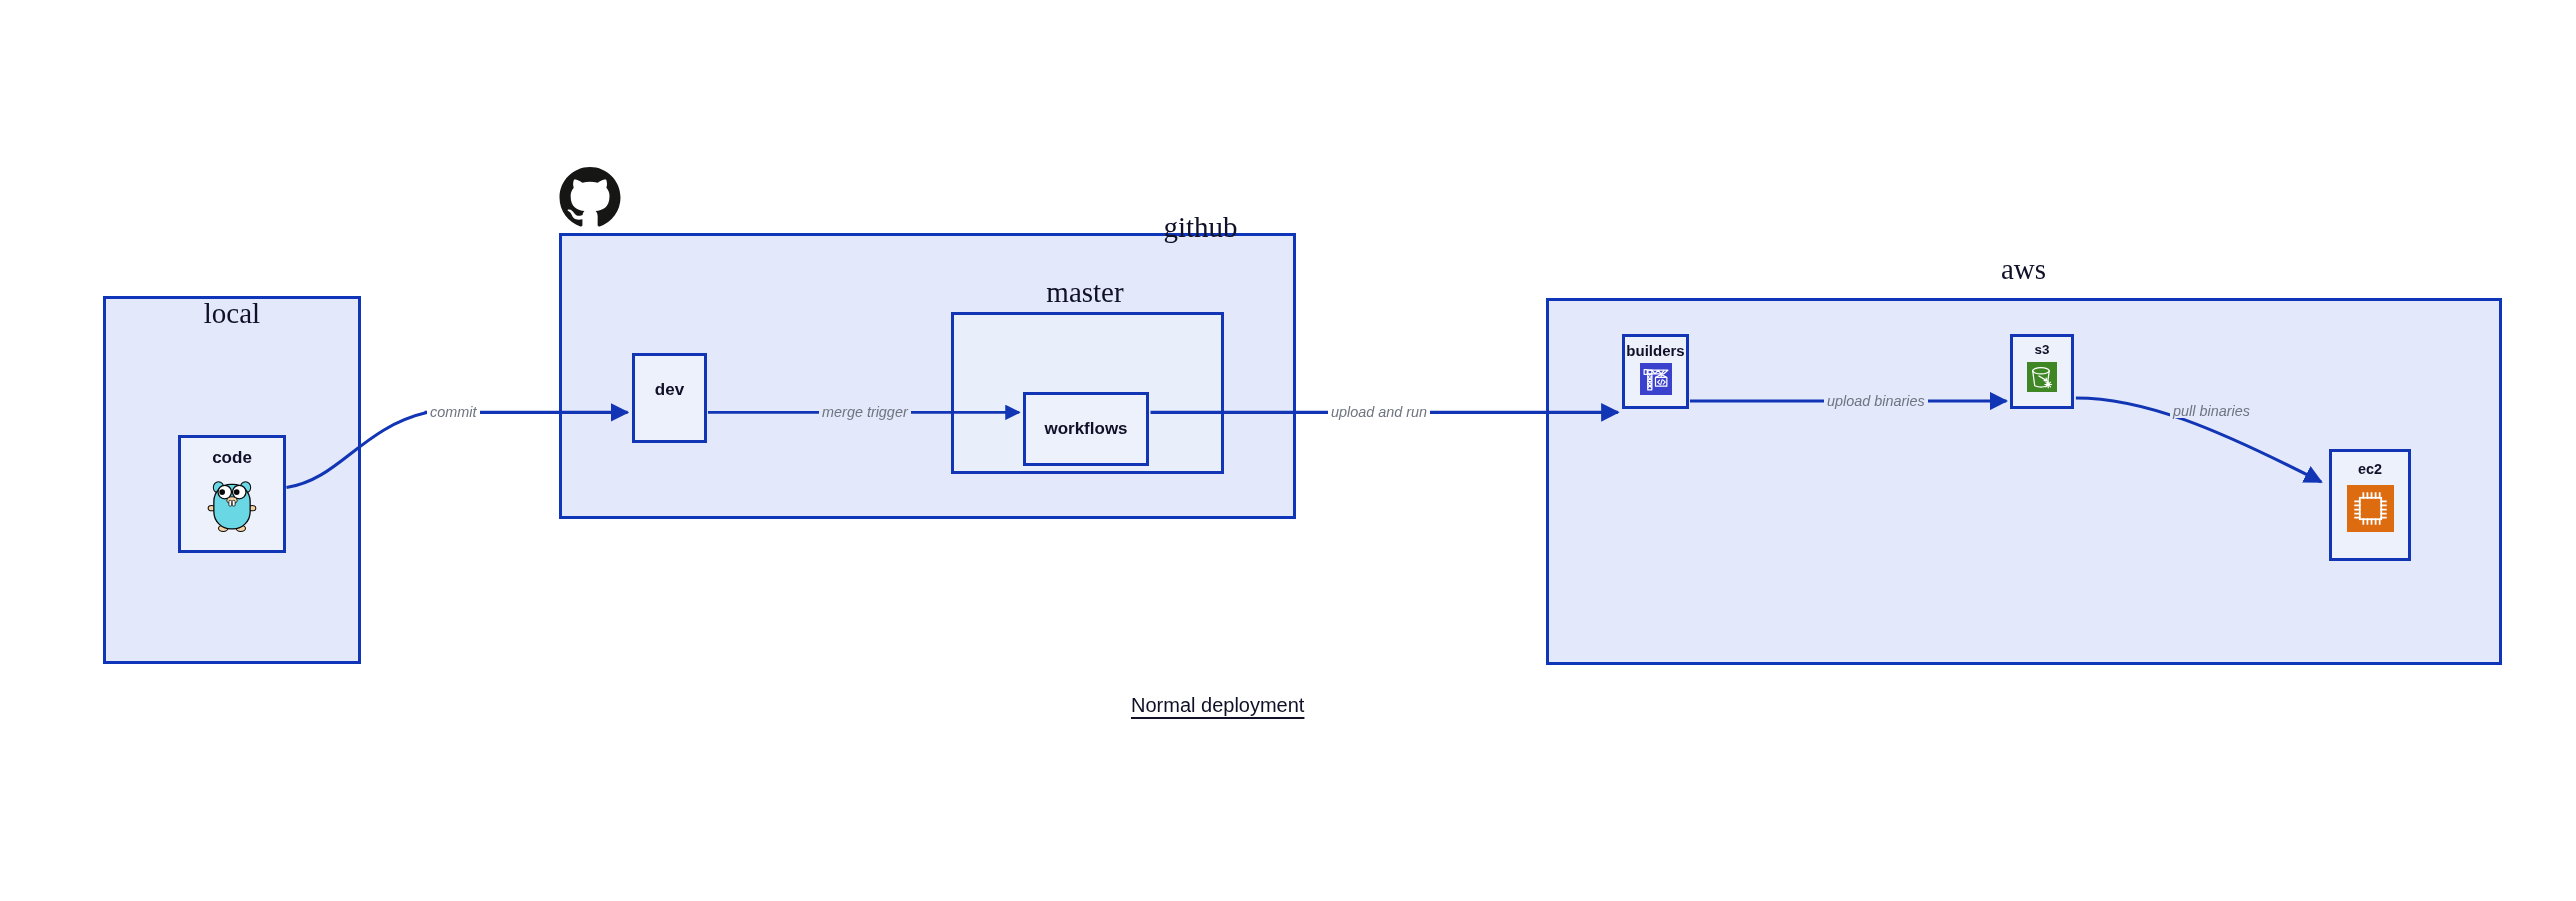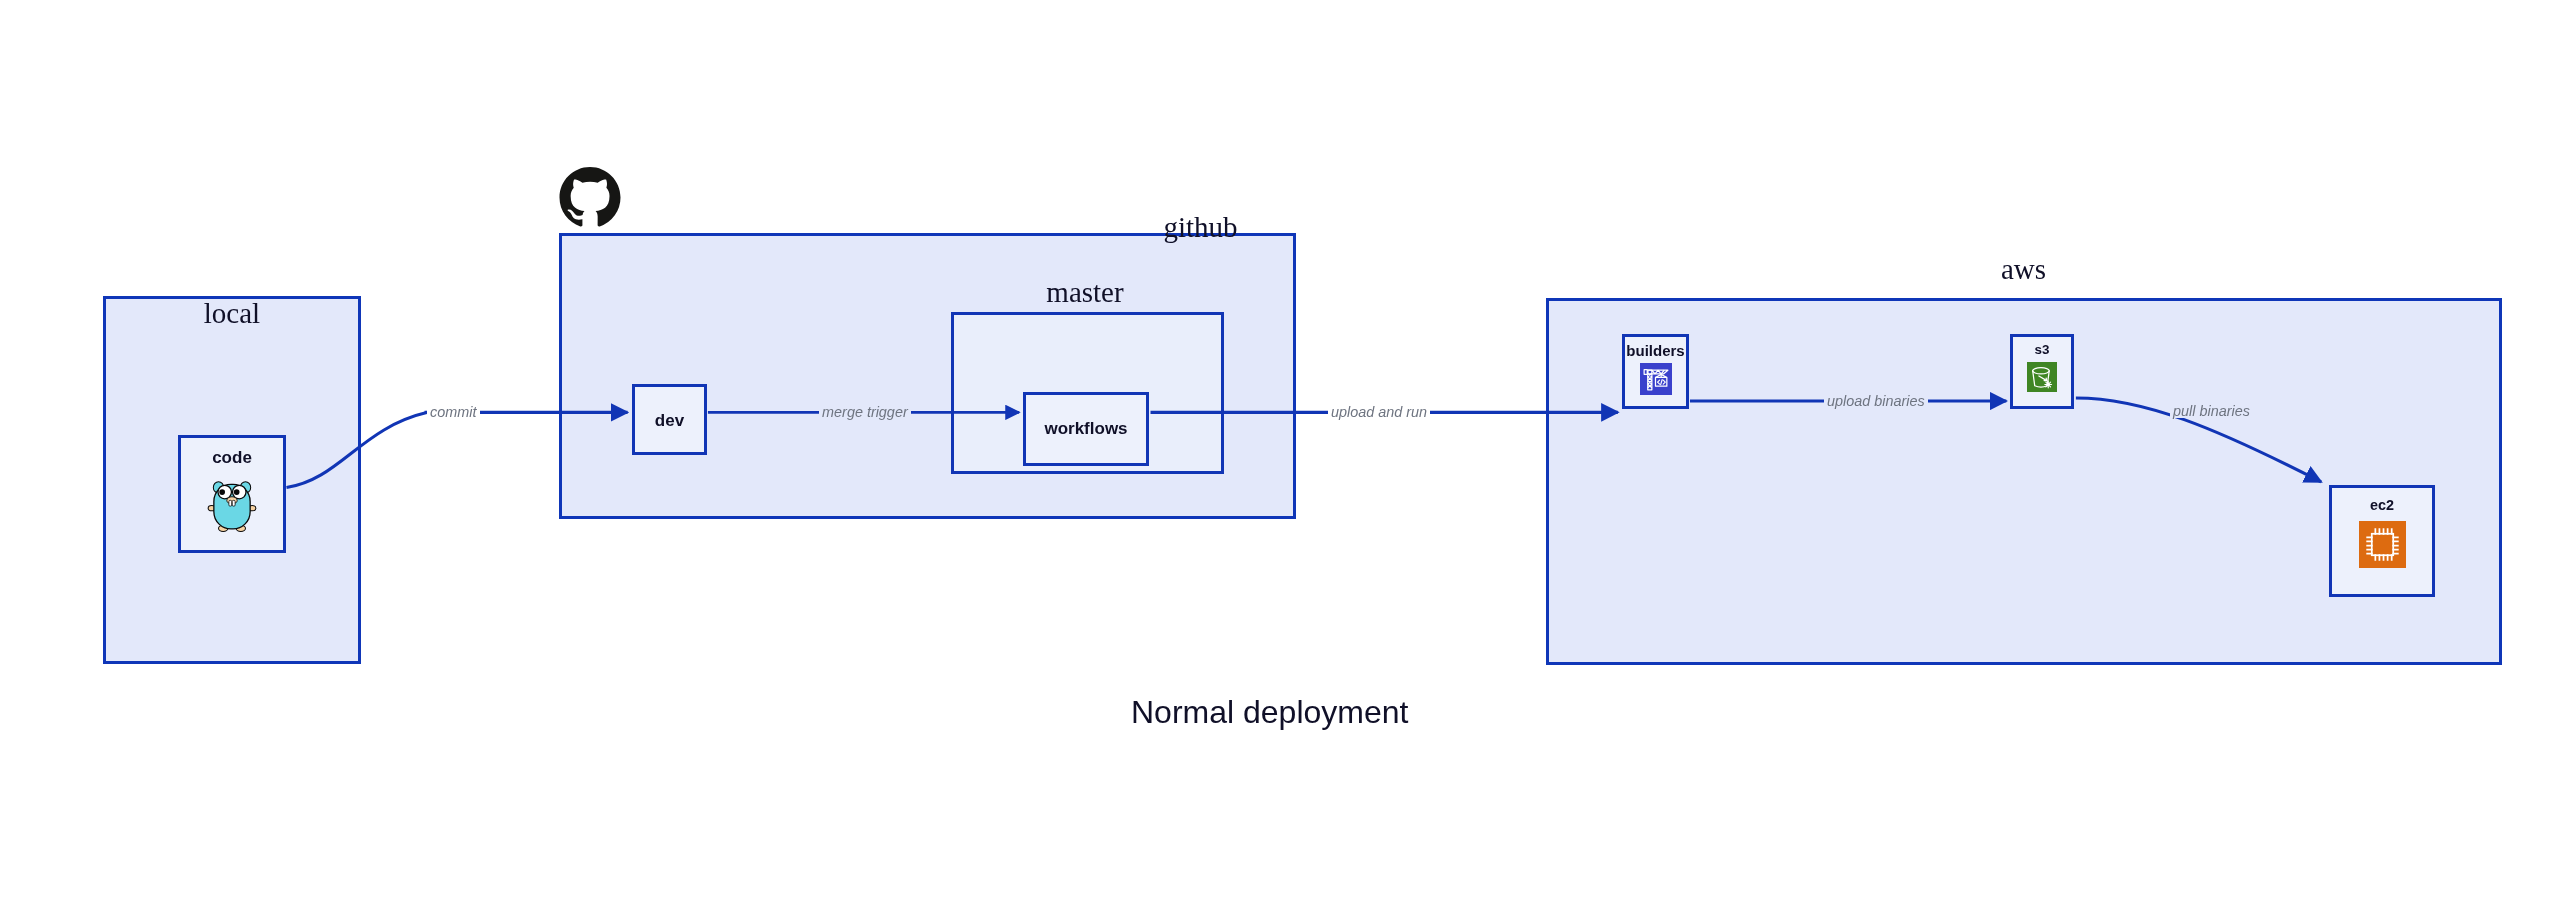--- a/index.html
+++ b/index.html
@@ -91,22 +91,23 @@
     background: transparent;
     line-height: 1;
   }
   .edge-label.on-white { background: #ffffff; padding: 0 3.1px; }
   .edge-label.on-group { background: #E3E8FA; padding: 0 3.1px; }
 
   
   #caption {
     position: absolute;
     color: #101028;
-    font-size: 32px;
+    font-size: 20px;
     font-weight: 400;
+    text-decoration: underline;
     text-underline-offset: 5.2px;
     white-space: nowrap;
     z-index: 8;
   }
 
   
   #github-logo {
     position: absolute;
     z-index: 9;
   }
@@ -157,21 +158,21 @@
       3.75-3.65 3.95.29.25.54.73.54 1.48 0 1.07-.01 1.93-.01 2.2 0 .21.15.46.55.38A8.01 8.01 0 0016 8c0-4.42-3.58-8-8-8z"></path>
     </svg>
   </div>
 
   <div class="group-title" style="left:1108px; top:211px; width:185px;">github</div>
   <div class="group" style="left:559px; top:233px; width:737px; height:286px;"></div>
 
   <div class="group-title" style="left:951px; top:276px; width:268px;text-align:center;">master</div>
   <div class="subgroup" style="left:951px; top:312px; width:273px; height:162px;"></div>
 
-  <div class="node" style="left:632px; top:384px; width:75px; height:71px;">
+  <div class="node" style="left:632px; top:353px; width:75px; height:90px;">
     <span class="node-label" style="margin-top:25px;">dev</span>
   </div>
 
   <div class="node" style="left:1023px; top:392px; width:126px; height:74px;">
     <span class="node-label" style="margin-top:25px;">workflows</span>
   </div>
 
   <div class="group-title" style="left:1869px; top:253px; width:309px;">aws</div>
   <div class="group" style="left:1546px; top:298px; width:956px; height:367px;"></div>
 
@@ -215,21 +216,21 @@
           <path d="M23 27 L38 36"></path>
           <path d="M38 36 L33 36 M38 36 L37 31"></path>
         </g>
         <g fill="none" stroke="#FFFFFF" stroke-width="2.2" stroke-linecap="round">
           <path d="M41 37 L41 50 M34.5 43.5 L47.5 43.5 M36.4 39 L45.6 48 M45.6 39 L36.4 48"></path>
         </g>
       </svg>
     </span>
   </div>
 
-  <div class="node" style="left:2329px; top:449px; width:106px; height:112px;margin-top:36px;">
+  <div class="node" style="left:2329px; top:449px; width:82px; height:112px;">
     <span class="node-label" style="font-size:14.4px; margin-top:10.3px;">ec2</span>
     <span class="node-icon" style="margin-top:8.2px;">
       <svg width="47" height="47" viewBox="0 0 92 92" class="icon-sq">
         <rect x="0" y="0" width="92" height="92" fill="#DD6B10"></rect>
         <g fill="none" stroke="#FFFFFF" stroke-width="3.4" stroke-linecap="square">
           <rect x="25" y="25" width="42" height="42"></rect>
           <path d="M32 25 L32 16 M40 25 L40 16 M48 25 L48 16 M56 25 L56 16 M64 25 L64 16"></path>
           <path d="M32 67 L32 76 M40 67 L40 76 M48 67 L48 76 M56 67 L56 76 M64 67 L64 76"></path>
           <path d="M25 32 L16 32 M25 40 L16 40 M25 48 L16 48 M25 56 L16 56 M25 64 L16 64"></path>
           <path d="M67 32 L76 32 M67 40 L76 40 M67 48 L76 48 M67 56 L76 56 M67 64 L76 64"></path>

